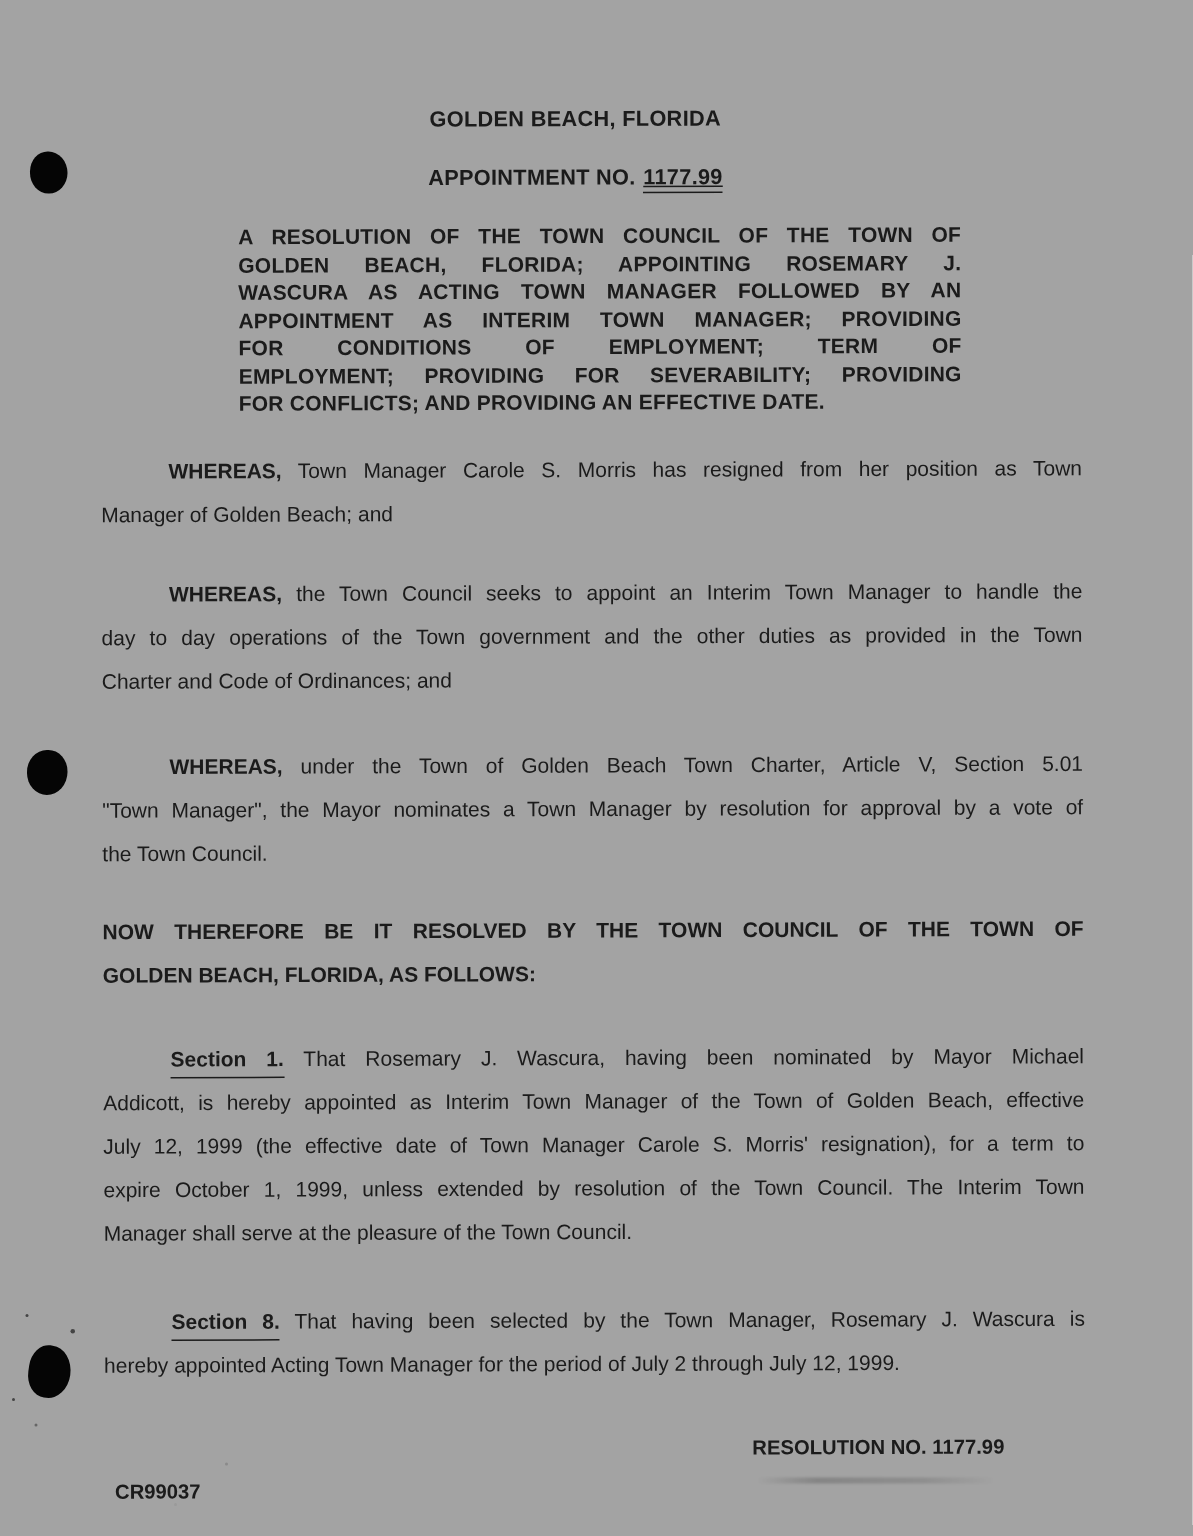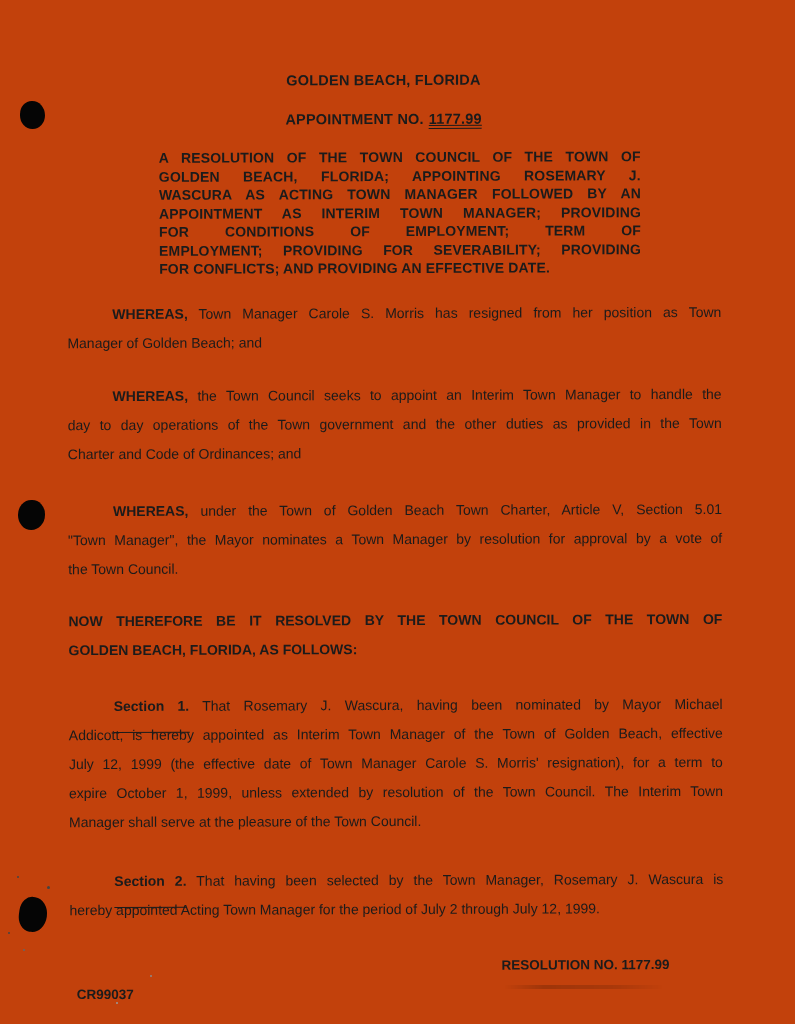--- a/index.html
+++ b/index.html
@@ -1,21 +1,21 @@
 <!DOCTYPE html>
 <html><head>
 <meta charset="utf-8">
 <style>
   html, body { margin: 0; padding: 0; background: #e8e8e8; }
   .page {
     position: relative;
     width: 795px;
     height: 1024px;
     margin: 0 auto;
-    background: #c2410c;
+    background: #a3a3a3;
     font-family: "Liberation Sans", sans-serif;
     color: #1b1b1b;
     overflow: hidden;
   }
   .content {
     position: absolute;
     left: 0; top: 0;
     width: 100%; height: 100%;
     transform: rotate(-0.2deg);
   }
@@ -48,21 +48,21 @@
     position: absolute;
     left: 68px;
     width: 654px;
     font-size: 14px;
     line-height: 29px;
   }
   .jline { text-align: justify; text-align-last: justify; }
   .jline.last { text-align-last: left; }
   .jline.indent { text-indent: 45px; }
   .b { font-weight: bold; }
-  .sec-label { font-weight: bold; border-bottom: 1.6px solid #1b1b1b; padding-bottom: 18px; }
+  .sec-label { font-weight: bold; border-bottom: 1.6px solid #1b1b1b; padding-bottom: 4px; }
   .w1 { top: 299px; }
   .w2 { top: 381px; }
   .w3 { top: 496px; }
   .resolved { top: 606px; font-weight: bold; }
   .s1 { top: 691px; }
   .s2 { top: 866px; }
   
   .footer {
     position: absolute;
     left: 68px; top: 958px;
@@ -166,21 +166,21 @@
         <span>That Rosemary J. Wascura, having been nominated by Mayor Michael</span>
       </div>
       <div class="jline">Addicott, is hereby appointed as Interim Town Manager of the Town of Golden Beach, effective</div>
       <div class="jline">July 12, 1999 (the effective date of Town Manager Carole S. Morris' resignation), for a term to</div>
       <div class="jline">expire October 1, 1999, unless extended by resolution of the Town Council.  The Interim Town</div>
       <div class="jline last">Manager shall serve at the pleasure of the Town Council.</div>
     </div>
 
     <div class="para s2">
       <div class="jline indent">
-        <span class="sec-label">Section 2.</span>
+        <span class="sec-label">Section 8.</span>
         <span>That having been selected by the Town Manager, Rosemary J. Wascura is</span>
       </div>
       <div class="jline last">hereby appointed Acting Town Manager for the period of July 2 through July 12, 1999.</div>
     </div>
 
     <div class="footer">
       <span class="fl">CR99037</span>
       <span class="fr">RESOLUTION NO. 1177.99</span>
     </div>
 

